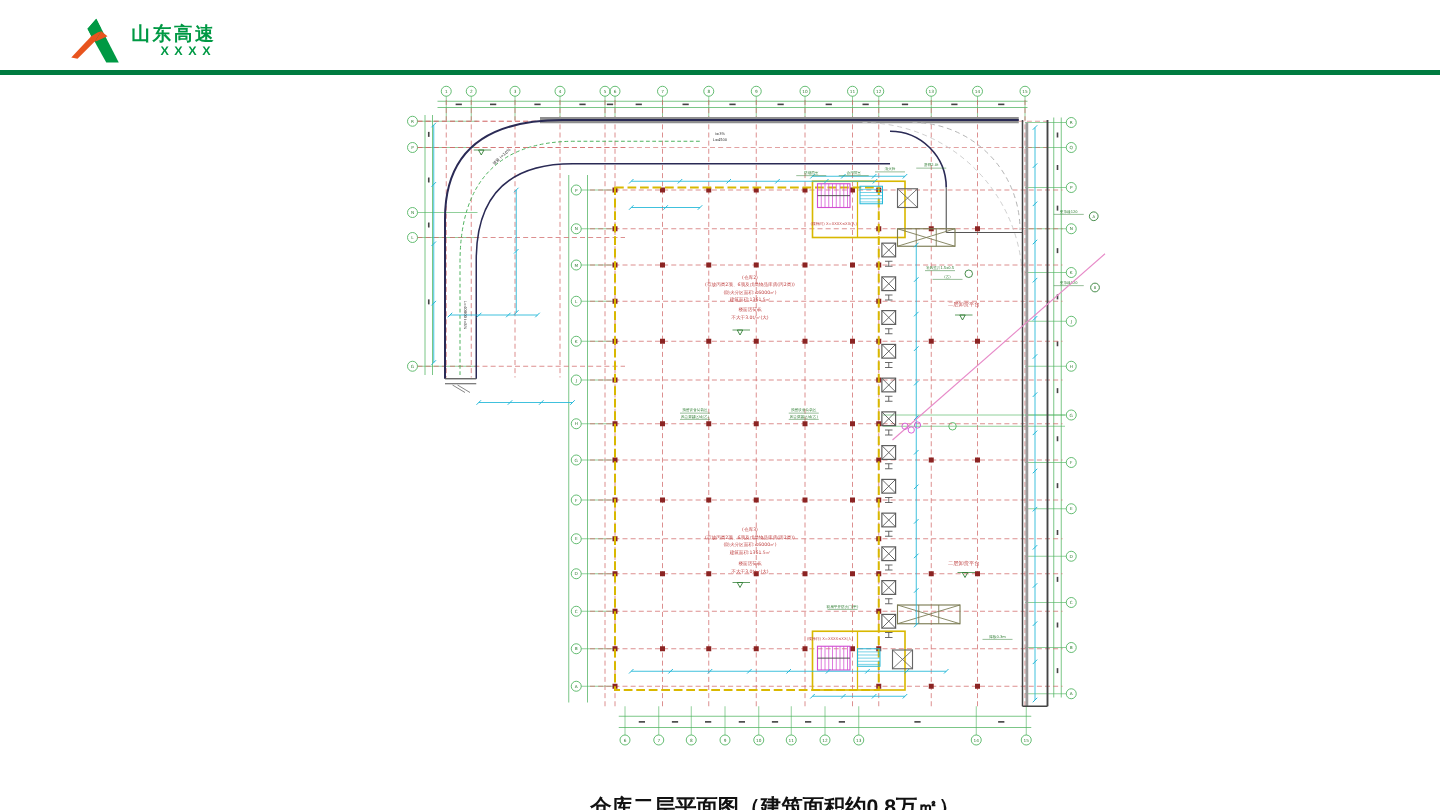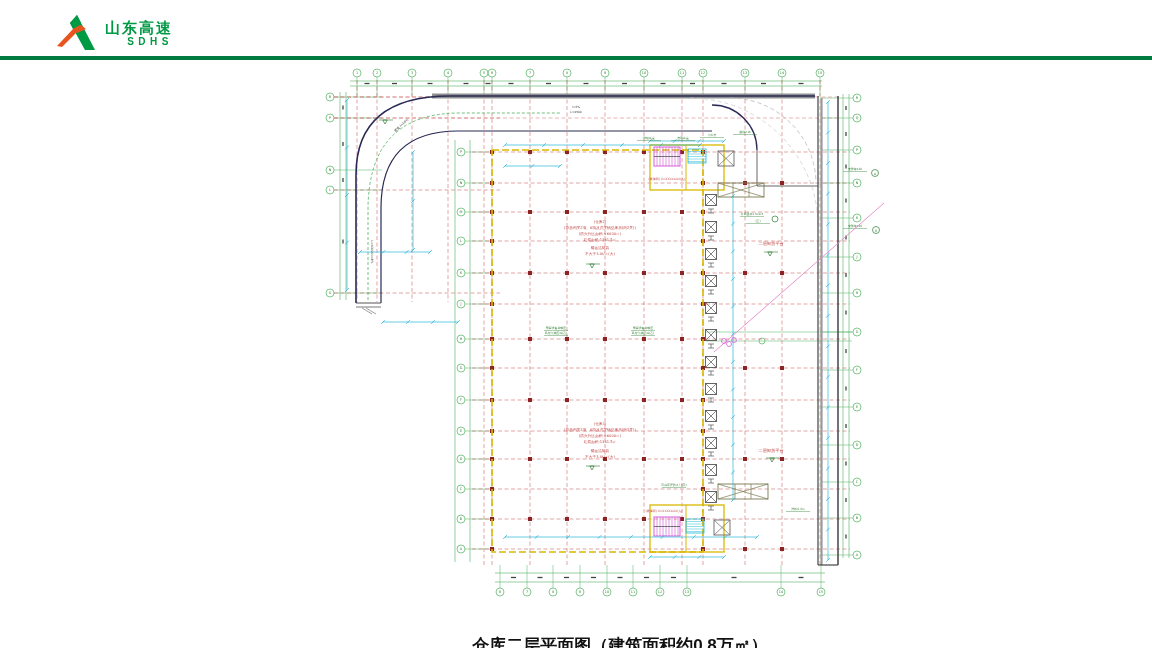--- a/index.html
+++ b/index.html
@@ -21,21 +21,21 @@
 
   <div class="logo">
     <svg width="44" height="40" viewBox="0 0 44 40">
       <polygon points="22,2 40,37 30,37 15,10" fill="#009944"></polygon>
       <polygon points="15,10 22,2 26,10 19,18" fill="#009944"></polygon>
       <polygon points="2,33 18,16 23,13 26,12 21,20 7,34" fill="#e8541e"></polygon>
       <polygon points="26,12 31,16 22,20 21,20" fill="#e8541e"></polygon>
     </svg>
     <div class="logo-text">
       <span class="logo-title">山东高速</span>
-      <span class="logo-sub">SDHS</span>
+      <span class="logo-sub">XXXX</span>
     </div>
   </div>
 
   <div class="header-rule"></div>
 
   <svg id="plan" width="1152" height="648" viewBox="0 0 1152 648" style="position:absolute;left:0;top:0;">
       <g>
         <line x1="350" y1="81" x2="822" y2="81" stroke="#4fb35f" stroke-width="0.6"></line>
         <line x1="350" y1="86" x2="822" y2="86" stroke="#4fb35f" stroke-width="0.6"></line>
         <line x1="495" y1="573" x2="825" y2="573" stroke="#4fb35f" stroke-width="0.6"></line>

